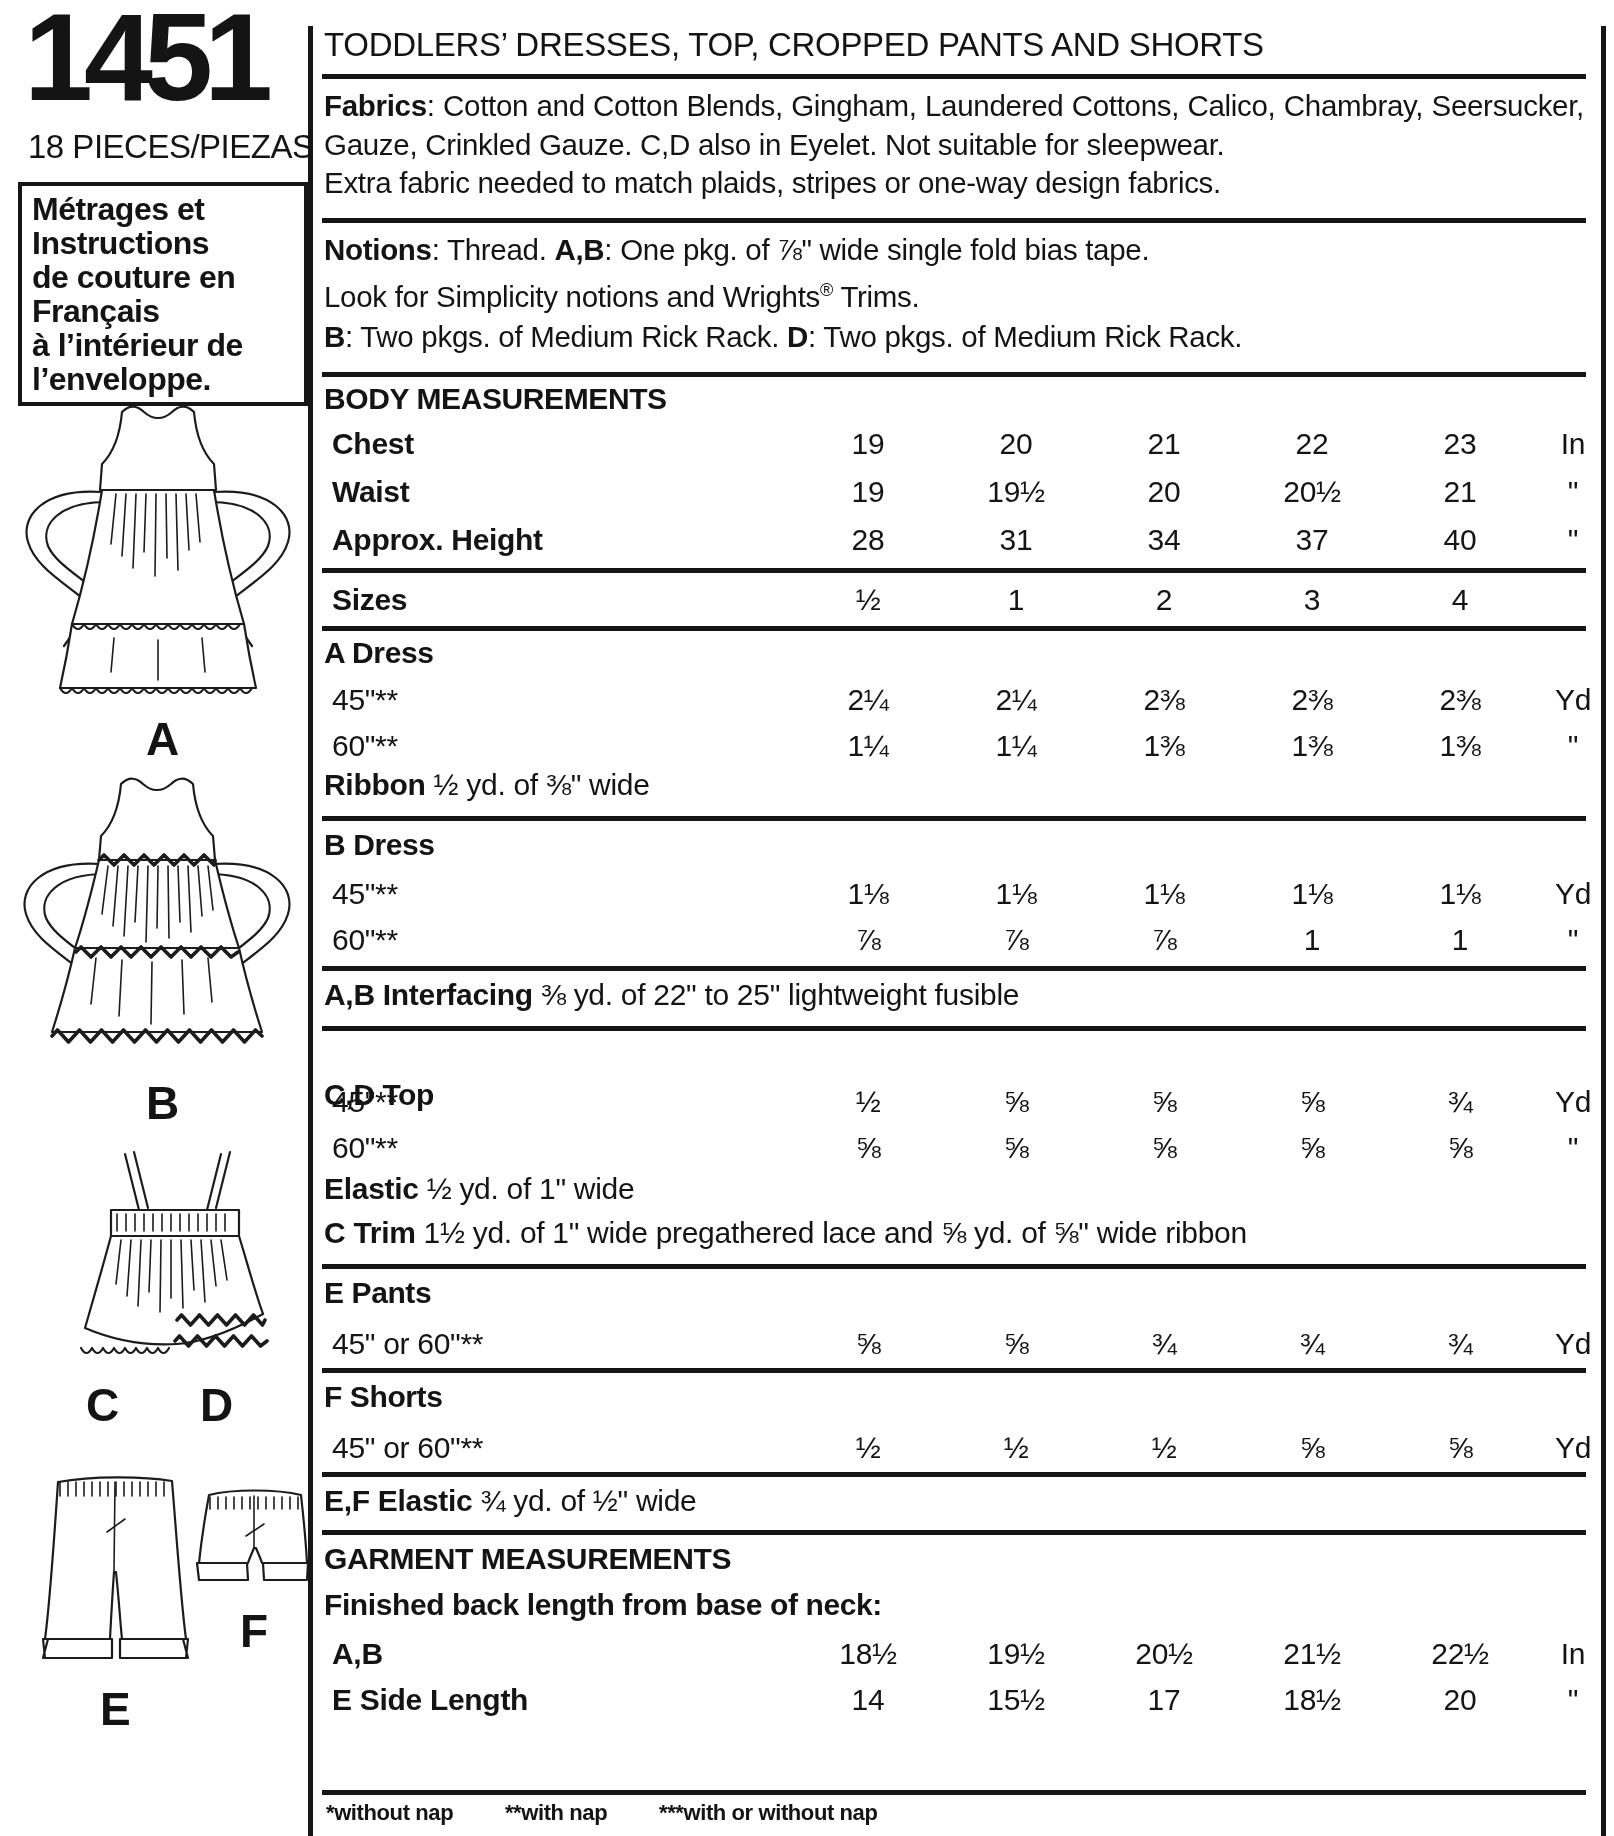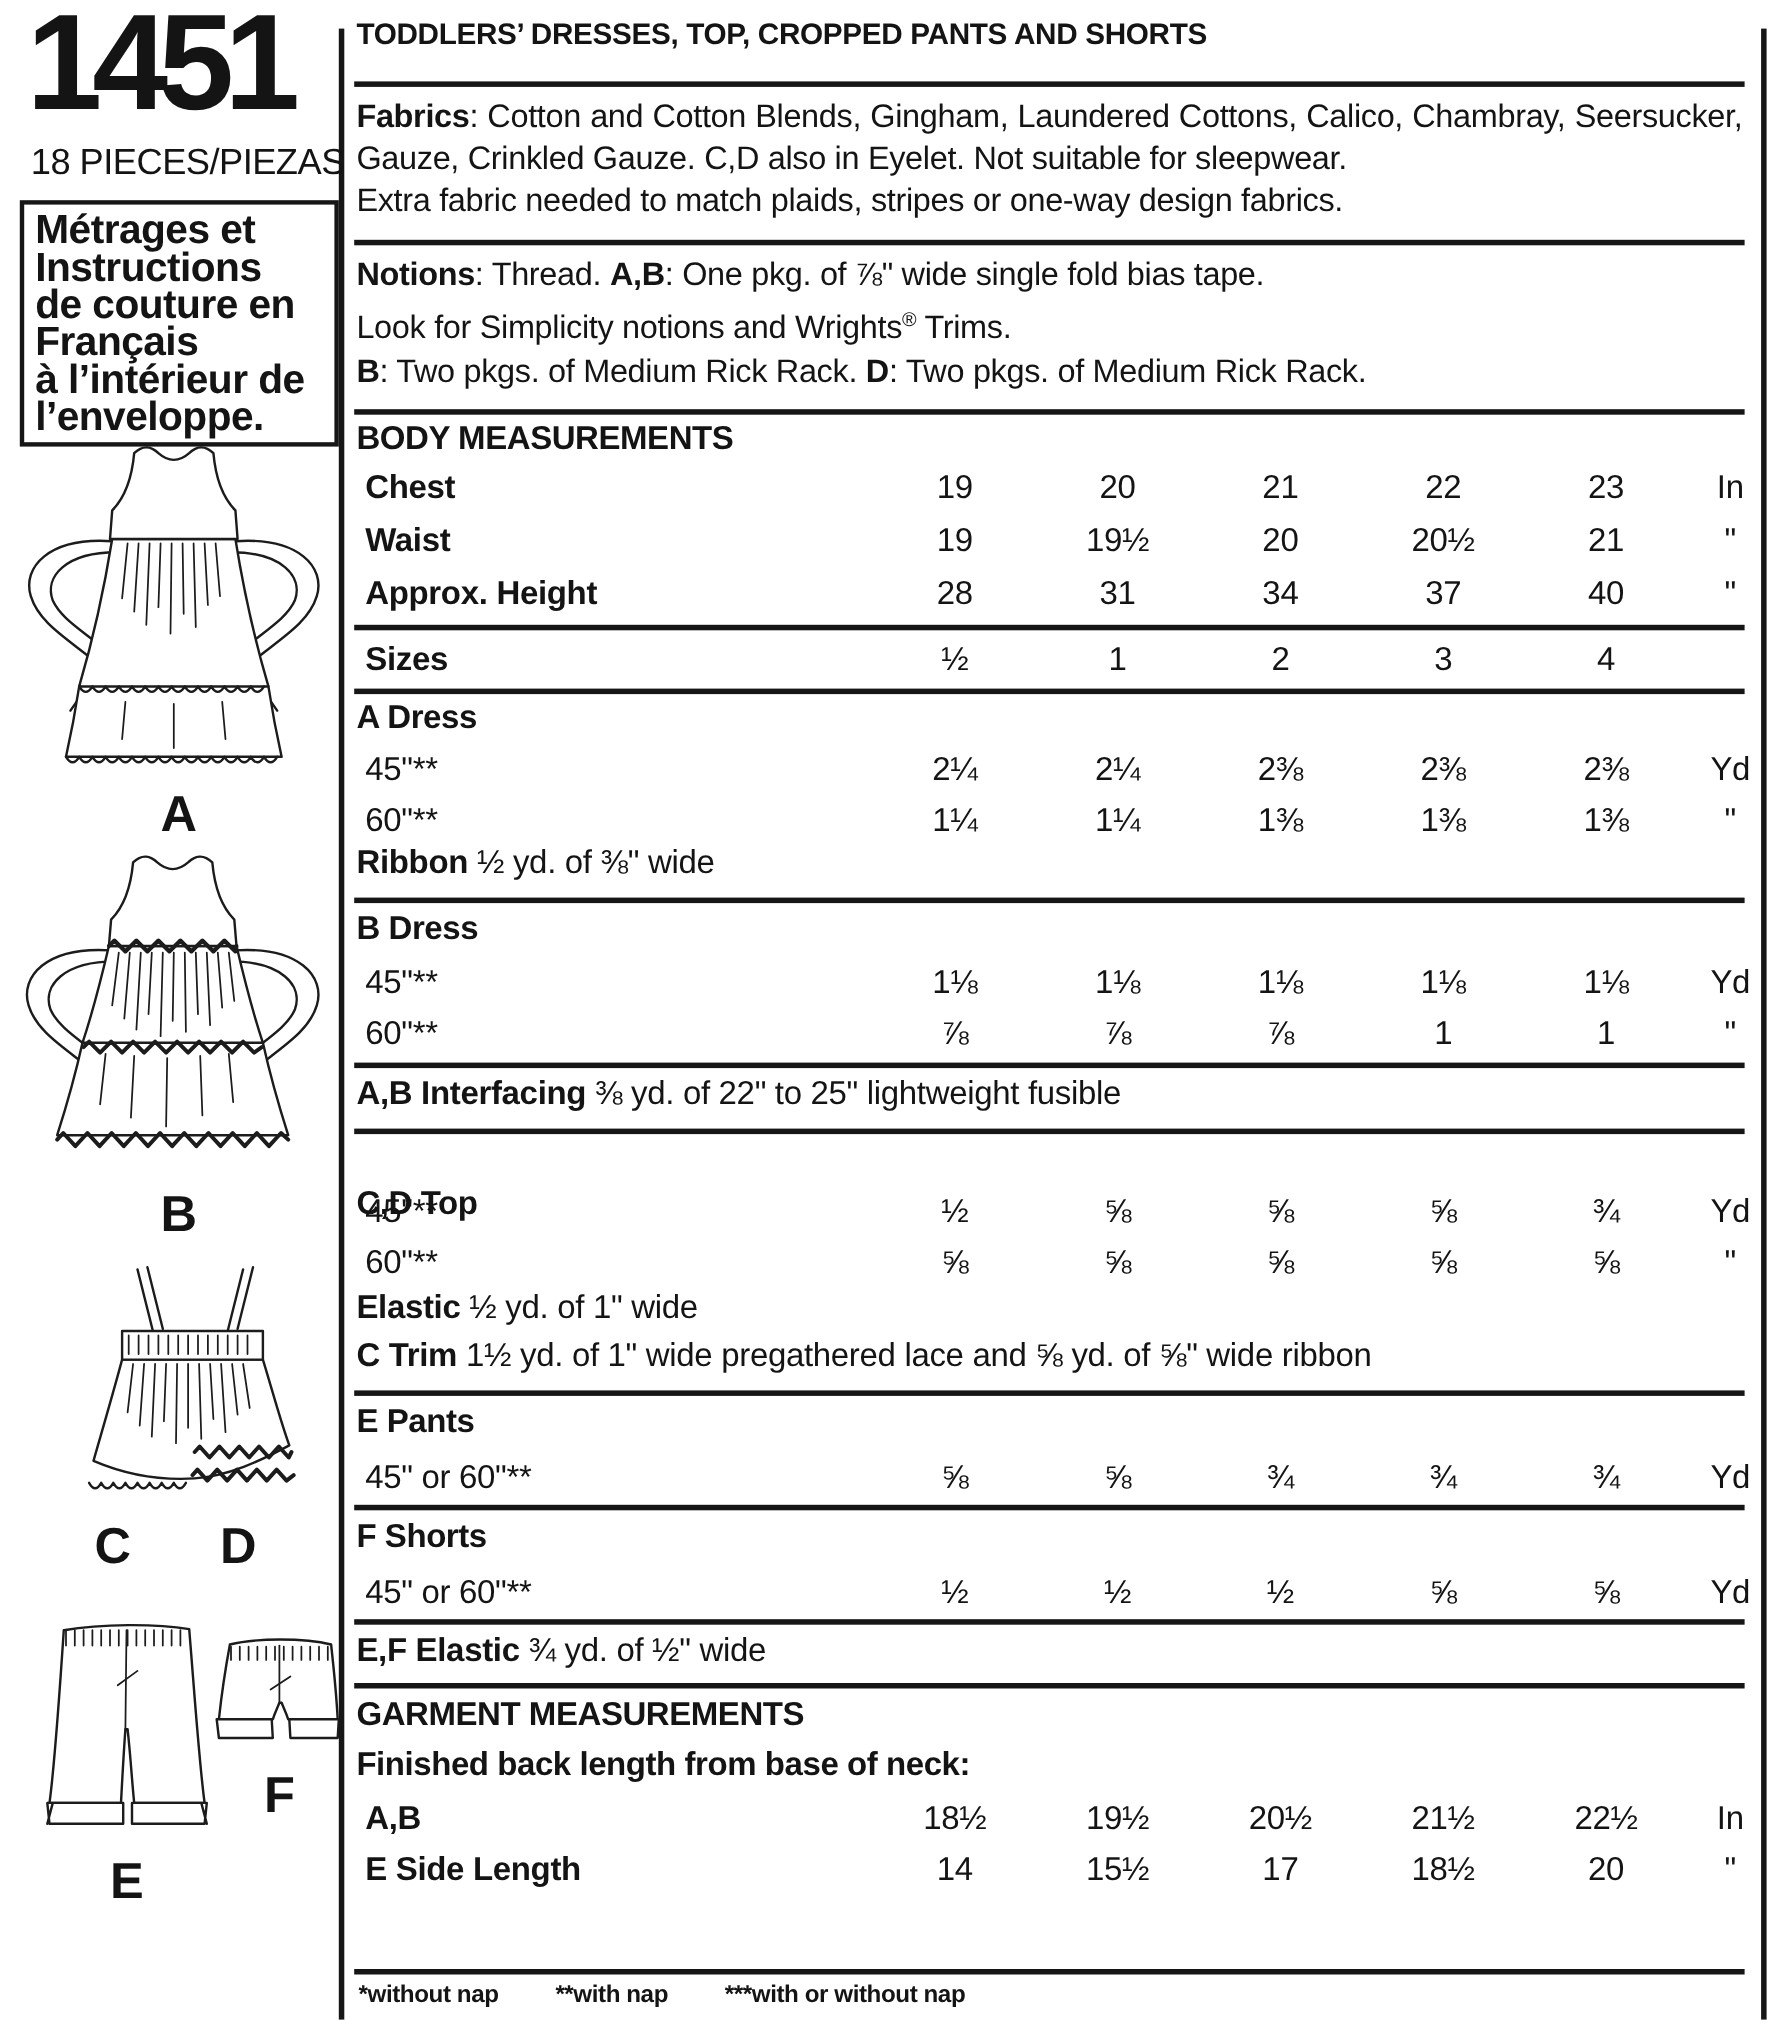--- a/index.html
+++ b/index.html
@@ -1,34 +1,34 @@
 <!DOCTYPE html>
 <html><head>
 <meta charset="utf-8">
 <style>
   html,body{margin:0;padding:0;background:#fff;}
   body{width:1614px;height:1836px;position:relative;overflow:hidden;
        font-family:"Liberation Sans",sans-serif;color:#141414;}
   .vr{position:absolute;top:26px;bottom:0;width:5px;background:#161616;}
   .hr{position:absolute;left:322px;width:1264px;height:5px;background:#161616;}
-  .title{position:absolute;left:324px;top:16px;font-size:27px;font-weight:bold;letter-spacing:-0.3px;}
+  .title{position:absolute;left:324px;top:26px;font-size:33px;font-weight:normal;letter-spacing:-0.3px;}
   .para{position:absolute;left:324px;width:1260px;font-size:29.5px;line-height:39px;letter-spacing:-0.3px;}
   .just{text-align:justify;}
   .hdr{position:absolute;left:324px;font-size:30px;font-weight:bold;letter-spacing:-0.4px;}
   .note{position:absolute;left:324px;font-size:30px;letter-spacing:-0.3px;}
   .trow{position:absolute;left:332px;width:1280px;height:44px;display:grid;
         grid-template-columns:462px 148px 148px 148px 148px 148px 1fr;
         align-items:center;font-size:30px;letter-spacing:-0.3px;}
   .trow .v,.trow .u{text-align:center;}
   .b{font-weight:bold;}
   .sup{font-size:18px;vertical-align:super;}
   .num{position:absolute;left:24px;top:-14px;font-size:124px;font-weight:bold;letter-spacing:-9px;}
   .pieces{position:absolute;left:28px;top:128px;font-size:33px;letter-spacing:-0.5px;}
   .frbox{position:absolute;left:18px;top:182px;width:262px;border:4px solid #161616;
-         padding:6px 10px;font-weight:bold;font-size:37px;line-height:34px;letter-spacing:-0.5px;}
+         padding:6px 10px;font-weight:bold;font-size:32px;line-height:34px;letter-spacing:-0.5px;}
   .viewlabel{position:absolute;font-size:46px;font-weight:bold;letter-spacing:-1px;}
   .foot{position:absolute;left:326px;top:1800px;font-size:22px;font-weight:bold;letter-spacing:-0.4px;}
   .foot span{margin-right:46px;}
   svg{position:absolute;}
   svg *{stroke:#1c1c1c;fill:none;stroke-width:2.2;stroke-linecap:round;stroke-linejoin:round;}
   svg .fillw{fill:#ffffff;}
   svg .thick{stroke-width:3.6;}
   svg .thin{stroke-width:1.6;}
 </style>
 </head>

